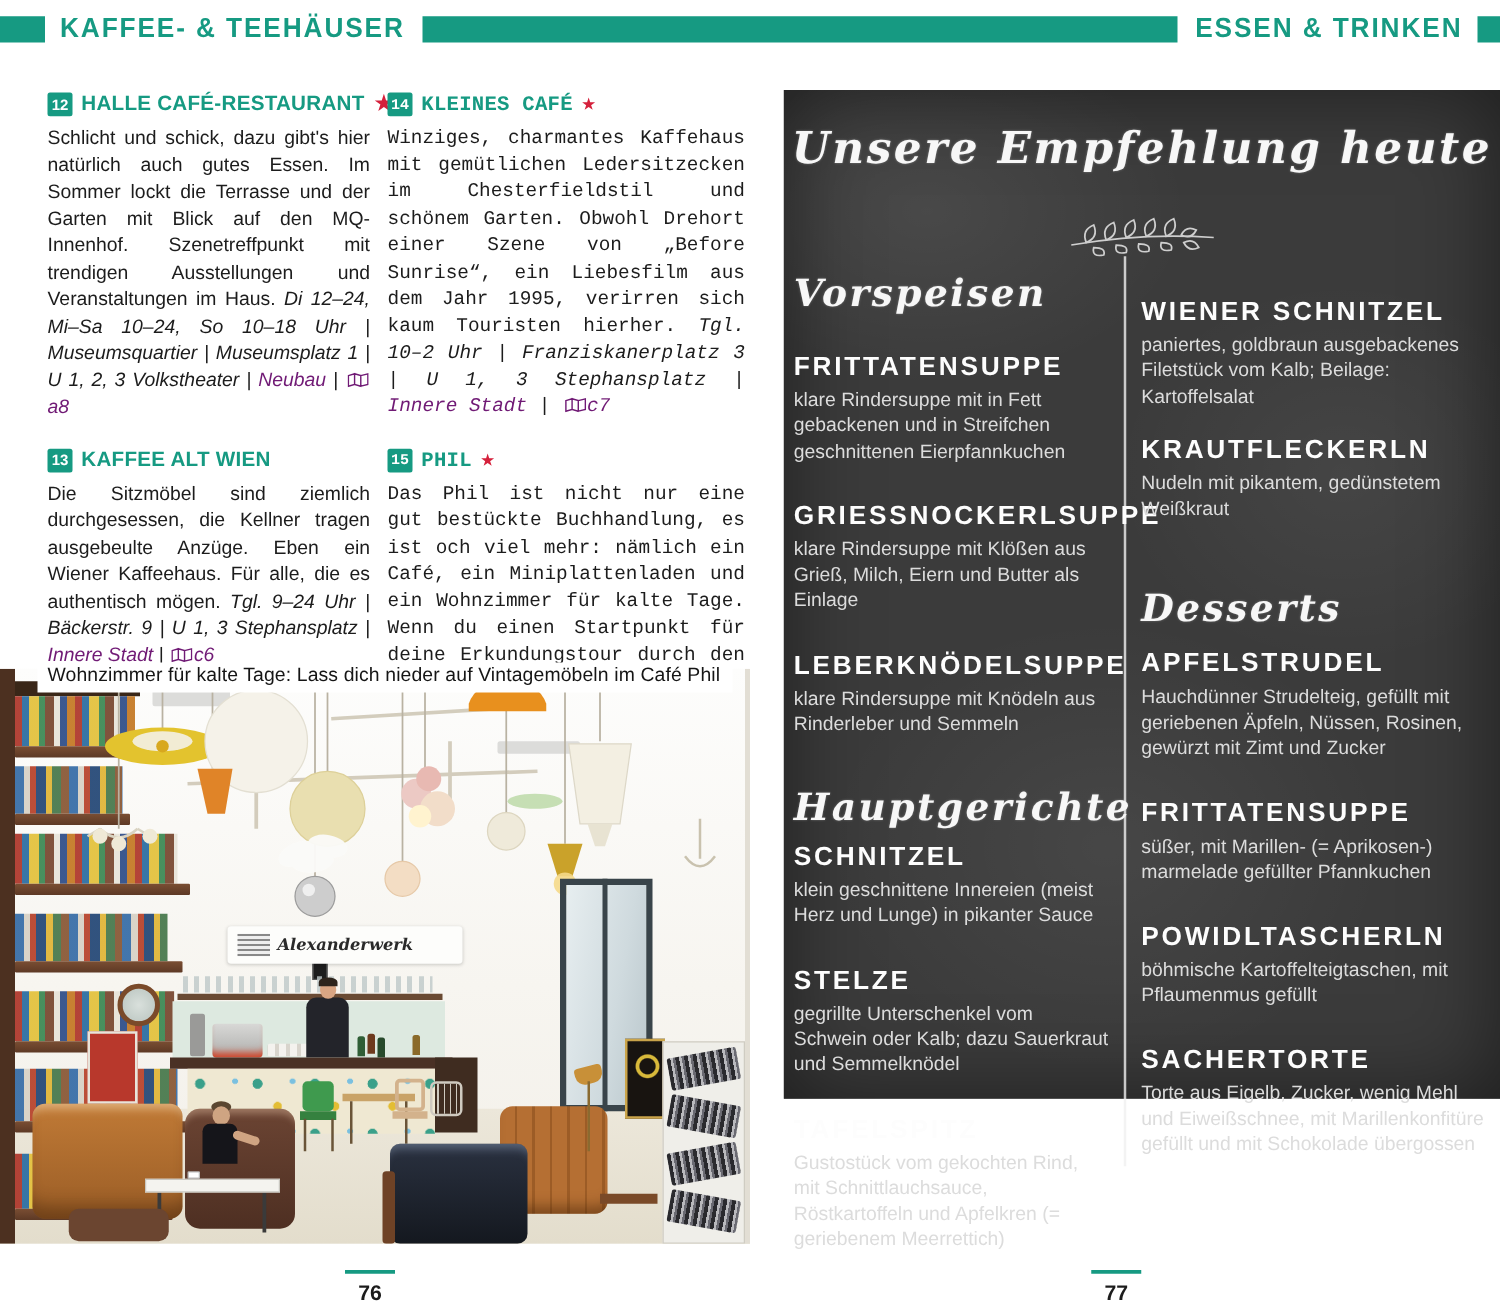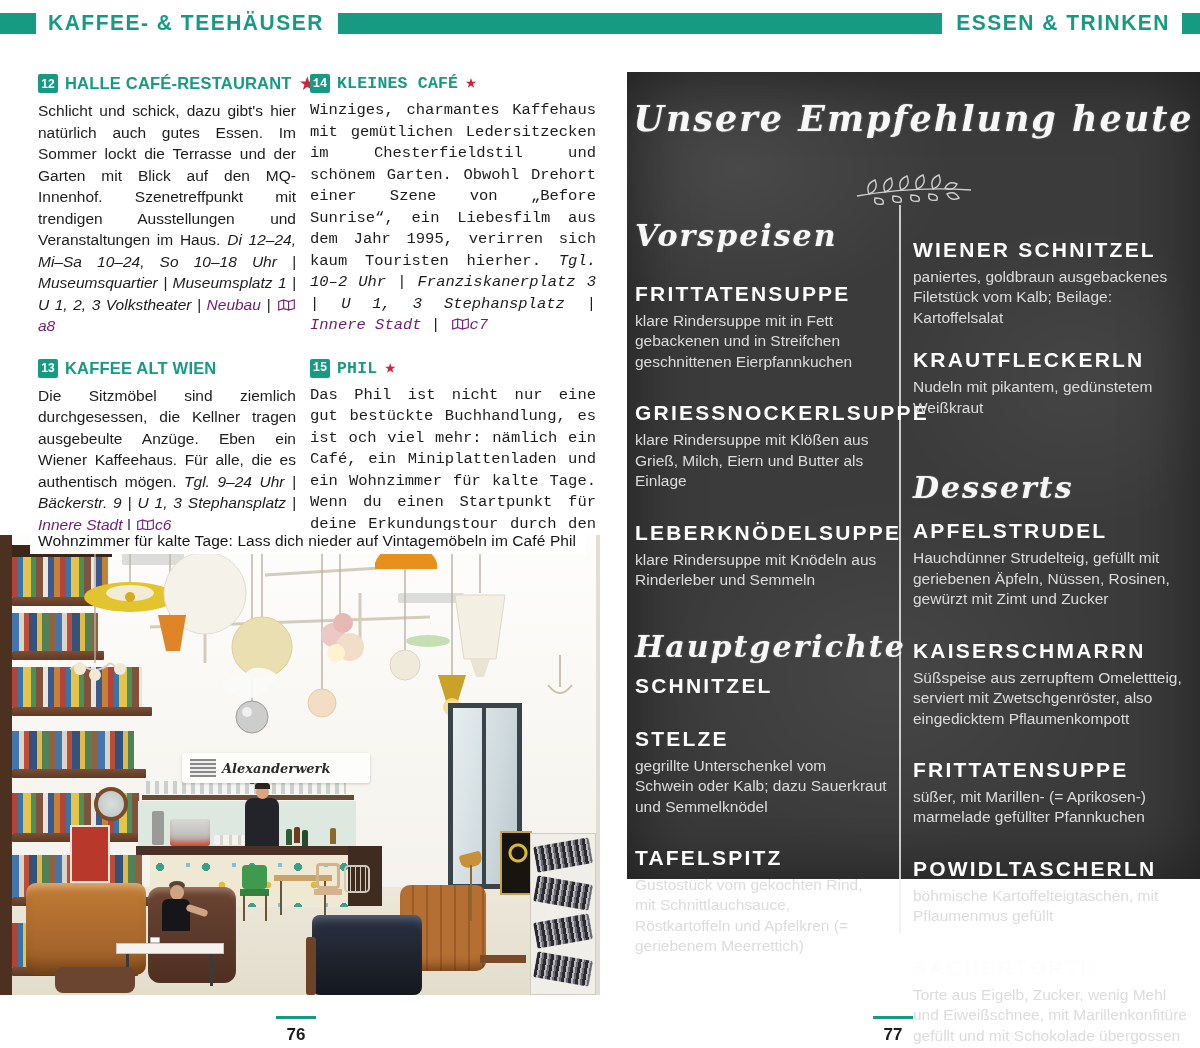--- a/index.html
+++ b/index.html
@@ -49,21 +49,21 @@
             #b03a2e 0 6px, #2e6fa3 6px 11px, #e3c23f 11px 19px, #3f8a56 19px 24px,
             #7a4a33 24px 31px, #e8e4da 31px 36px, #32508a 36px 42px, #c57b28 42px 48px); opacity:.95; }
   .books2 { background-image:repeating-linear-gradient(90deg,
             #3a6fa8 0 7px, #d8d2c6 7px 12px, #b8452e 12px 17px, #274a78 17px 25px,
             #e0b63a 25px 30px, #4a7a4e 30px 37px, #8a5a38 37px 43px); opacity:.95; }
   .artbox { background:#3a2718; }
   .mirror { left:94px; top:252px; width:34px; height:34px; border-radius:50%;
             border:4px solid #7a4a2a; background:radial-gradient(#d9e0dc, #b9c4bf); }
   .poster-l { left:70px; top:290px; width:40px; height:58px; background:#b8382c; border:2px solid #e8e4da; }
   .sign { left:182px; top:206px; width:188px; height:30px; background:#fdfdfb; border-radius:3px;
-          box-shadow:0 1px 3px rgba(0,0,0,.18); display:flex; align-items:center; gap:6px; padding:0 8px; z-index:3;margin-top:12px; }
+          box-shadow:0 1px 3px rgba(0,0,0,.18); display:flex; align-items:center; gap:6px; padding:0 8px; z-index:3; }
   .signlogo { position:static !important; width:26px; height:18px;
           background:repeating-linear-gradient(#888 0 2px, #eee 2px 4px); flex:0 0 auto; }
   .signtext { font-family:"DejaVu Serif", serif; font-style:italic; font-weight:bold; font-size:13px; color:#2a2a2a; }
   .backsplash { left:138px; top:266px; width:218px; height:48px; background:#dde9e0; }
   .glassshelf { left:142px; top:260px; width:212px; height:5px; background:#6a4a33; }
   .glasses { left:146px; top:246px; width:200px; height:13px;
              background:repeating-linear-gradient(90deg, rgba(190,200,200,.8) 0 4px, transparent 4px 9px); }
   .grinder { left:152px; top:276px; width:12px; height:34px; background:#9a9a98; border-radius:2px; }
   .espresso { left:170px; top:284px; width:40px; height:27px; border-radius:3px;
               background:linear-gradient(#d8d8d6,#aeaeac); box-shadow:inset 0 -8px 6px -4px #d0452a; }
@@ -384,20 +384,21 @@
         <div class="mname">GRIESSNOCKERLSUPPE</div>
         <div class="mdesc">klare Rindersuppe mit Klößen aus Grieß, Milch, Eiern und Butter als Einlage</div>
       </div>
       <div class="mitem">
         <div class="mname">LEBERKNÖDELSUPPE</div>
         <div class="mdesc">klare Rindersuppe mit Knödeln aus Rinderleber und Semmeln</div>
       </div>
       <div class="mheading script" style="margin-top:38px;">Hauptgerichte</div>
       <div class="mitem" style="margin-top:10px;">
         <div class="mname">SCHNITZEL</div>
+        <div class="mdesc">klein geschnittene Innereien (meist Herz und Lunge) in pikanter Sauce</div>
       </div>
       <div class="mitem">
         <div class="mname">STELZE</div>
         <div class="mdesc">gegrillte Unterschenkel vom Schwein oder Kalb; dazu Sauerkraut und Semmelknödel</div>
       </div>
       <div class="mitem">
         <div class="mname">TAFELSPITZ</div>
         <div class="mdesc">Gustostück vom gekochten Rind, mit Schnittlauchsauce, Röstkartoffeln und Apfelkren (= geriebenem Meerrettich)</div>
       </div>
     </div>
@@ -410,24 +411,20 @@
       <div class="mitem" style="margin-top:20px;">
         <div class="mname">KRAUTFLECKERLN</div>
         <div class="mdesc">Nudeln mit pikantem, gedünstetem Weißkraut</div>
       </div>
       <div class="mheading script" style="margin-top:52px;">Desserts</div>
       <div class="mitem" style="margin-top:14px;">
         <div class="mname">APFELSTRUDEL</div>
         <div class="mdesc">Hauchdünner Strudelteig, gefüllt mit geriebenen Äpfeln, Nüssen, Rosinen, gewürzt mit Zimt und Zucker</div>
       </div>
       <div class="mitem">
-        <div class="mname">KAISERSCHMARRN</div>
-        <div class="mdesc">Süßspeise aus zerrupftem Omelettteig, serviert mit Zwetschgenröster, also eingedicktem Pflaumenkompott</div>
-      </div>
-      <div class="mitem">
         <div class="mname">FRITTATENSUPPE</div>
         <div class="mdesc">süßer, mit Marillen- (= Aprikosen-) marmelade gefüllter Pfannkuchen</div>
       </div>
       <div class="mitem">
         <div class="mname">POWIDLTASCHERLN</div>
         <div class="mdesc">böhmische Kartoffelteigtaschen, mit Pflaumenmus gefüllt</div>
       </div>
       <div class="mitem">
         <div class="mname">SACHERTORTE</div>
         <div class="mdesc">Torte aus Eigelb, Zucker, wenig Mehl und Eiweißschnee, mit Marillenkonfitüre gefüllt und mit Schokolade übergossen</div>

